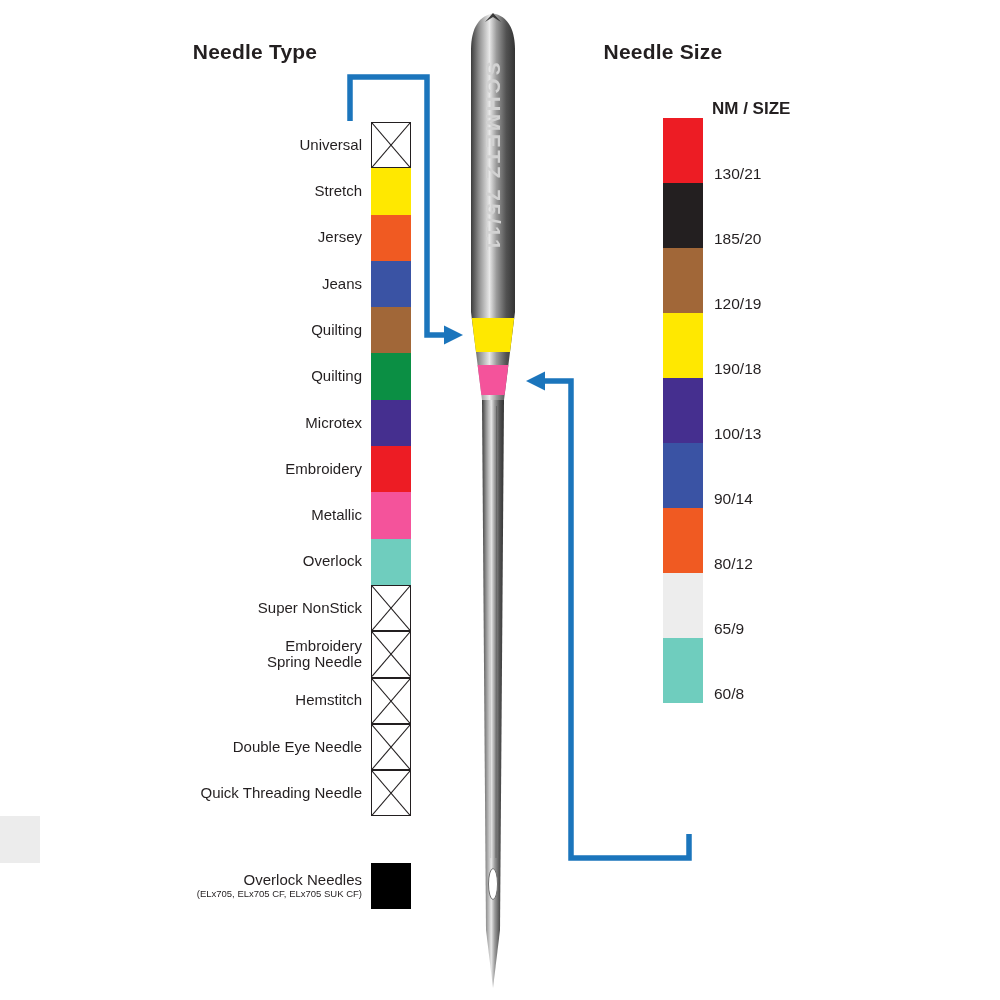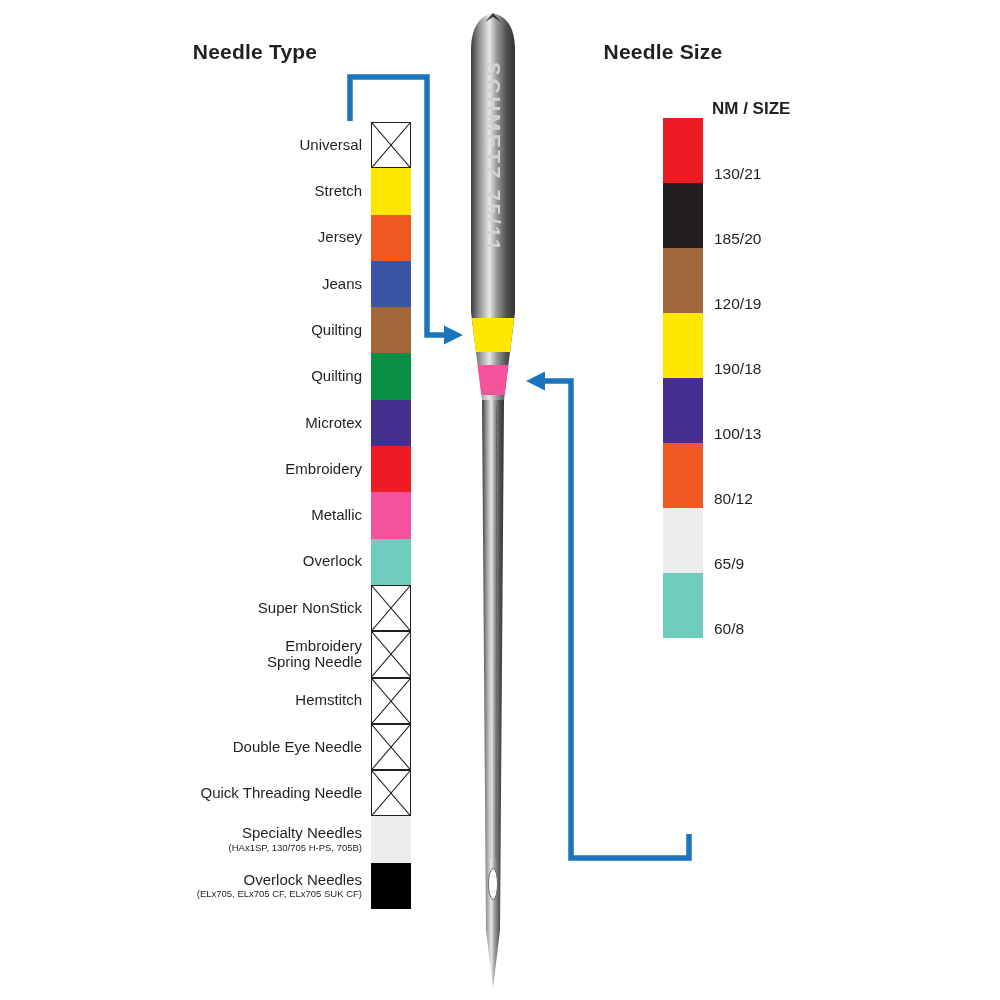--- a/index.html
+++ b/index.html
@@ -137,21 +137,20 @@
       <div class="type-row">
         <div class="type-label">Quick Threading Needle</div>
         <div class="swatch type-swatch cross">
           <svg viewBox="0 0 40 46" preserveAspectRatio="none">
             <line x1="0" y1="0" x2="40" y2="46"></line>
             <line x1="40" y1="0" x2="0" y2="46"></line>
           </svg>
         </div>
       </div>
       <div class="type-row">
-        <div class="type-label">Specialty Needles<div class="sub">(HAx1SP, 130/705 H-PS, 705B)</div></div>
         <div class="swatch type-swatch" style="background: rgb(236, 236, 236);"></div>
       </div>
       <div class="type-row">
         <div class="type-label">Overlock Needles<div class="sub">(ELx705, ELx705 CF, ELx705 SUK CF)</div></div>
         <div class="swatch type-swatch" style="background: rgb(0, 0, 0);"></div>
       </div>
     </div>
 
   <div class="size-list">
       <div class="size-row">
@@ -166,20 +165,24 @@
         <div class="swatch size-swatch" style="background: rgb(161, 103, 56);"></div>
         <div class="size-label">120/19</div>
       </div>
       <div class="size-row">
         <div class="swatch size-swatch" style="background: rgb(255, 232, 0);"></div>
         <div class="size-label">190/18</div>
       </div>
       <div class="size-row">
         <div class="swatch size-swatch" style="background: rgb(69, 47, 143);"></div>
         <div class="size-label">100/13</div>
+      </div>
+      <div class="size-row">
+        <div class="swatch size-swatch" style="background: rgb(58, 83, 164);"></div>
+        <div class="size-label">90/14</div>
       </div>
       <div class="size-row">
         <div class="swatch size-swatch" style="background: rgb(240, 90, 34);"></div>
         <div class="size-label">80/12</div>
       </div>
       <div class="size-row">
         <div class="swatch size-swatch" style="background: rgb(237, 237, 237);"></div>
         <div class="size-label">65/9</div>
       </div>
       <div class="size-row">

